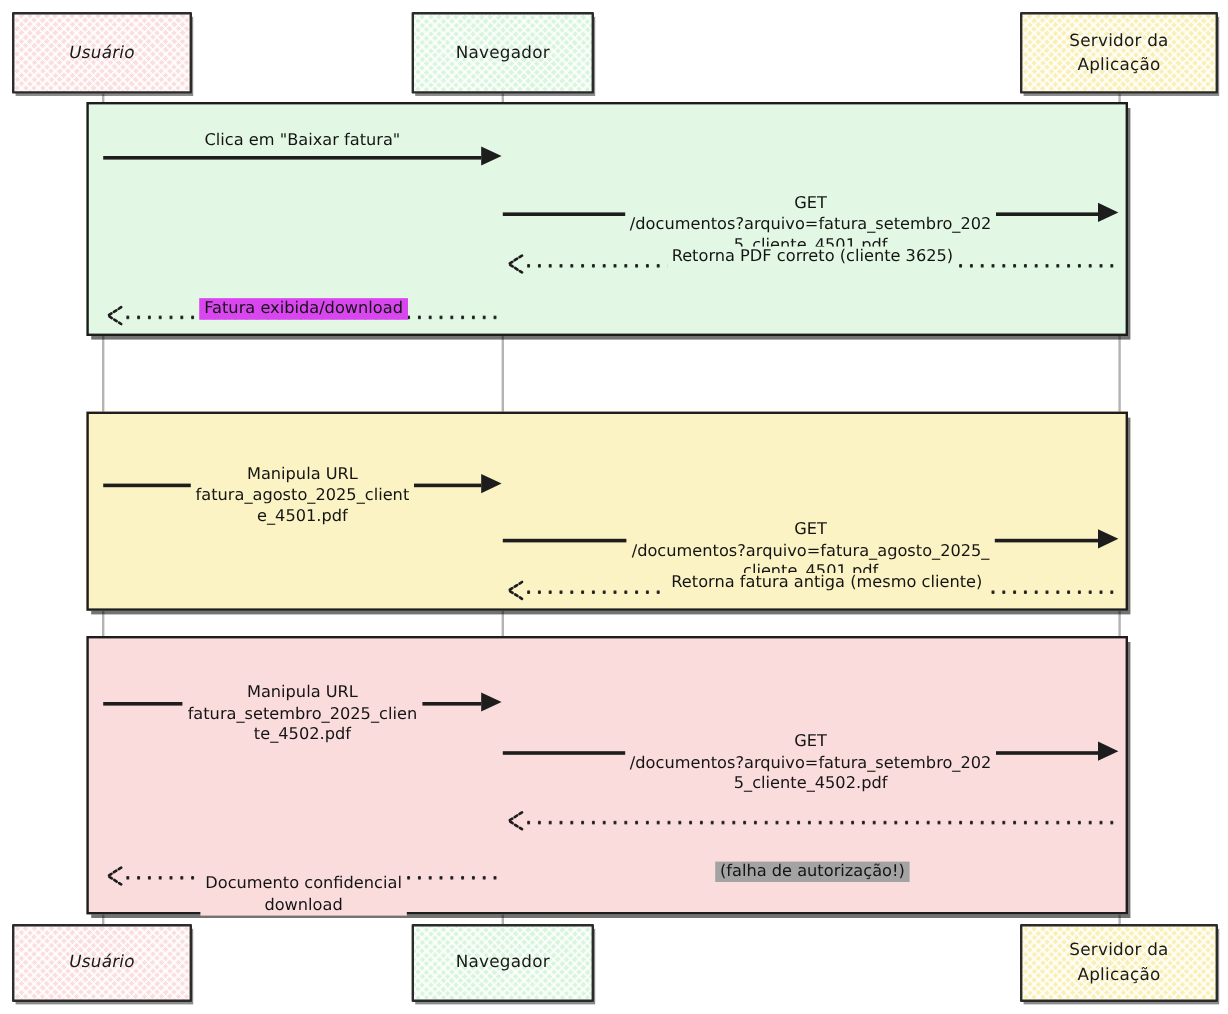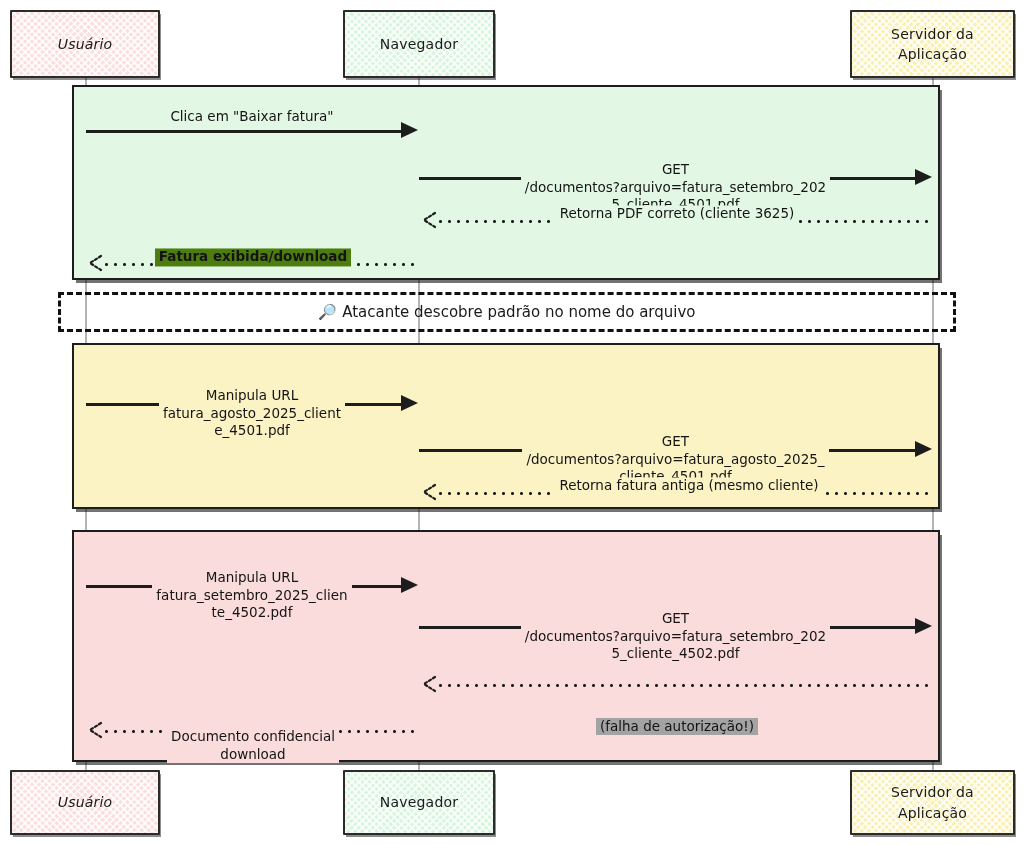--- a/index.html
+++ b/index.html
@@ -198,29 +198,24 @@
       <span class="label-bg" style="background:#e3f8e4;">Retorna PDF correto (cliente 3625)</span>
     </div>
   </div>
 
   <div class="msg" style="left:88px; top:263px; width:330px;">
     <svg class="head-open-l" style="left:0;" viewBox="0 0 18 18">
       <polyline points="13,2 2,9 13,16" fill="none" stroke="#1d1d1d" stroke-width="2.2" stroke-dasharray="2.4 2.4" stroke-linecap="round"></polyline>
     </svg>
     <div class="msg-line dotted" style="left:14px; width:316px;"></div>
     <div class="msg-label above" style="left:0; top:3px; width:330px;">
-      <span class="label-bg" style="background:#4d7c0f;font-weight:bold;">Fatura exibida/download</span>
-    </div>
-  </div>
-
-  <div class="divider" style="left:58px; top:292px; width:898px; height:40px;">
-    <span class="divider-text">
-      <span class="divider-icon">🔎</span><span>Atacante descobre padrão no nome do arquivo</span>
-    </span>
-  </div>
+      <span class="label-bg" style="background:#d946ef;">Fatura exibida/download</span>
+    </div>
+  </div>
+
 
   <div class="phase ph-yellow" style="left:72px; top:343px; width:868px; height:166px;"></div>
 
   <div class="msg" style="left:86px; top:403px; width:332px;">
     <div class="msg-line" style="width:315px;"></div>
     <div class="head-solid-r" style="left:315px;"></div>
     <div class="msg-label" style="left:0; top:-33px; width:332px;">
       <span class="label-bg" style="background:#fbf3c4;">Manipula URL
 fatura_agosto_2025_client
 e_4501.pdf</span>

